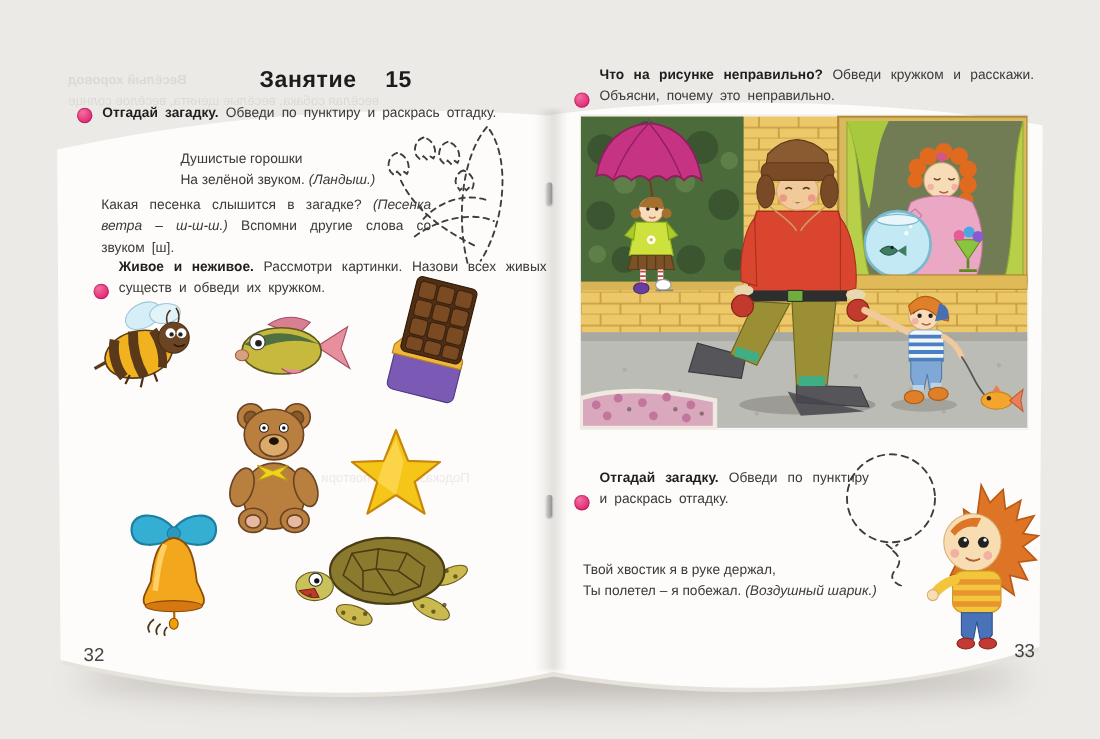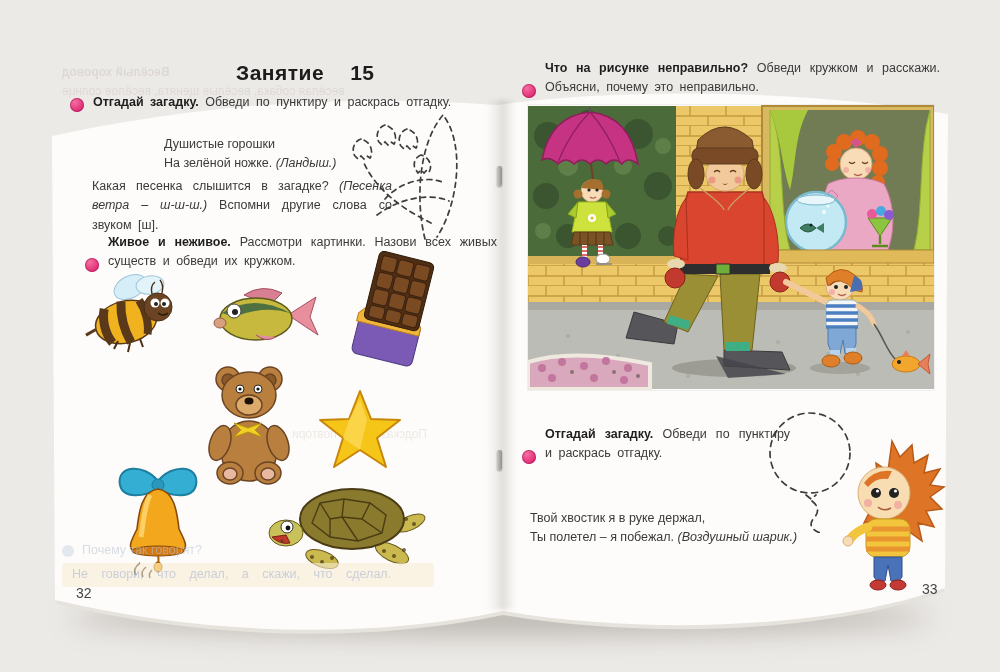--- a/index.html
+++ b/index.html
@@ -19,21 +19,21 @@
   .lesson-title{position:absolute;left:146px;top:0;font-size:21px;font-weight:bold;color:#1c1c1c;letter-spacing:.5px;margin-left:28px;}
   .lesson-title .num{margin-left:26px;}
   .task{position:absolute;display:flex;gap:9px;align-items:flex-end;}
   .bullet{flex:0 0 auto;width:14px;height:14px;border-radius:50%;margin-top:2px;
           background:radial-gradient(circle at 35% 30%,#f46fa2,#e02a72 72%);
           box-shadow:inset 0 0 0 1px rgba(140,10,70,.4);}
   .task p{margin:0;text-align:justify;word-spacing:3px;}
   .lead{font-weight:bold;color:#1e1e1e;}
   .riddle{position:absolute;white-space:nowrap;}
   .ans{font-style:italic;}
-  .pagenum{position:absolute;font-size:14px;color:#444;}
+  .pagenum{position:absolute;font-size:17px;color:#444;}
   .pic{position:absolute;}
   .ghost{position:absolute;color:#8a7365;opacity:.14;filter:blur(.6px);
          transform:scaleX(-1);font-size:12px;text-align:right;}
   .faintprint{position:absolute;}
   .faint-q{display:flex;gap:8px;align-items:center;color:#b9c3d2;opacity:.55;}
   .faint-q .fb{width:12px;height:12px;border-radius:50%;background:#cfd9e6;}
   .faint-band{margin-top:3px;background:#f9eed6;color:#a8b0c0;opacity:.6;
               padding:2px 10px;border-radius:3px;word-spacing:10px;width:352px;}
   .illustration{position:absolute;left:10px;top:48px;width:406px;height:285px;
                 box-shadow:0 0 0 1px rgba(0,0,0,.05);}
@@ -68,21 +68,21 @@
   </div>
 
   <div class="task" style="left:8px;top:36px;width:410px;">
     <span class="bullet"></span>
     <p><span class="lead">Отгадай загадку.</span>
        <span>Обведи по пунктиру и раскрась отгадку.</span></p>
   </div>
 
   <div class="riddle" style="left:102px;top:78px;">
     <span>Душистые горошки</span><br>
-    <span>На зелёной ножке.</span>
+    <span>На зелёной звуком.</span>
     <span class="ans">(Ландыш.)</span>
   </div>
 
   <svg class="pic" style="left:283px;top:42px;" width="136" height="150" viewBox="0 0 136 150">
     <g fill="none" stroke="#3d3d3d" stroke-width="1.7" stroke-dasharray="5 4.5" stroke-linecap="round">
       <path d="M80,140 C70,100 74,44 98,16 C120,44 114,104 92,138"></path>
       <path d="M86,124 C62,112 32,94 18,62"></path>
       <path d="M40,100 C56,82 82,76 100,84"></path>
       <path d="M32,116 C56,98 86,94 104,102"></path>
       <path d="M16,40 c-7,2 -10,11 -6,17 l3,3 3,-3 3,3 3,-3 3,2 c4,-7 0,-17 -9,-19z"></path>
@@ -214,27 +214,20 @@
           <circle cx="72" cy="81" r="2"></circle>
       <circle cx="124" cy="74" r="2"></circle>
           <circle cx="134" cy="79" r="2"></circle>
           <circle cx="144" cy="73" r="2"></circle>
       <circle cx="146" cy="42" r="2"></circle>
           <circle cx="154" cy="47" r="2"></circle>
           <circle cx="22" cy="64" r="1.6"></circle>
     </g>
   </svg>
 
-  <div class="faintprint" style="left:0;top:484px;width:400px;">
-    <div class="faint-q">
-          <span class="fb"></span>
-      <span>Почему так говорят?</span>
-        </div>
-    <div class="faint-band">Не говори, что делал, а скажи, что сделал.</div>
-  </div>
 
   <div class="pagenum" style="left:14px;top:526px;">32</div>
 </div>
 
 <div class="page page-right">
 
   <div class="task" style="left:4px;top:2px;width:418px;">
     <span class="bullet"></span>
     <p><span class="lead">Что на рисунке неправильно?</span>
        <span>Обведи кружком и расскажи. Объясни, почему это неправильно.</span></p>

